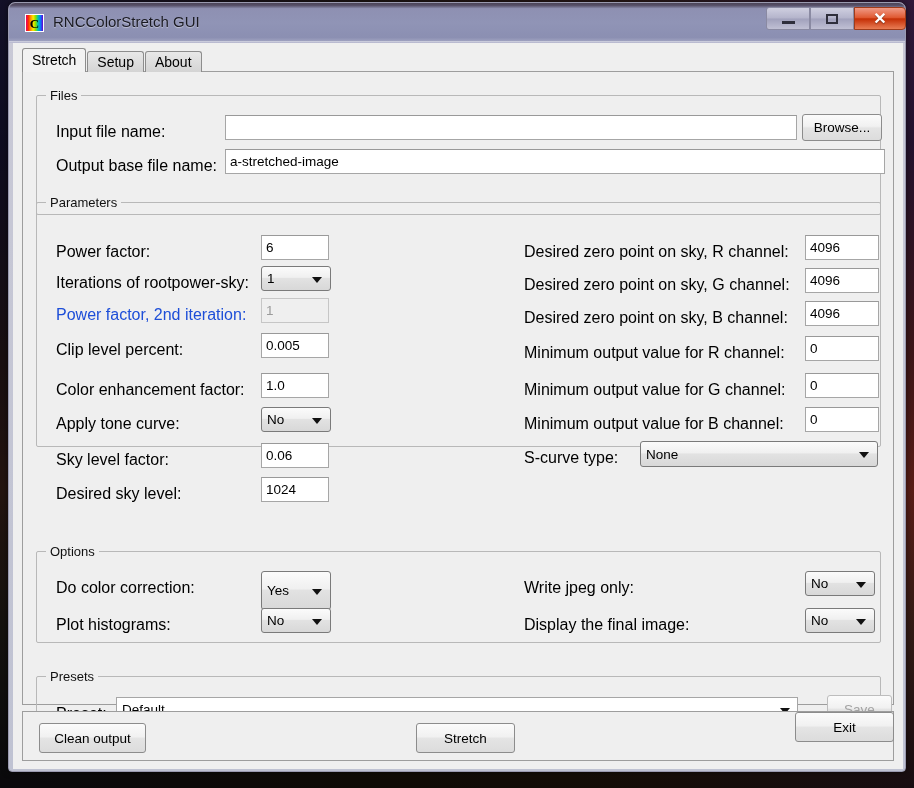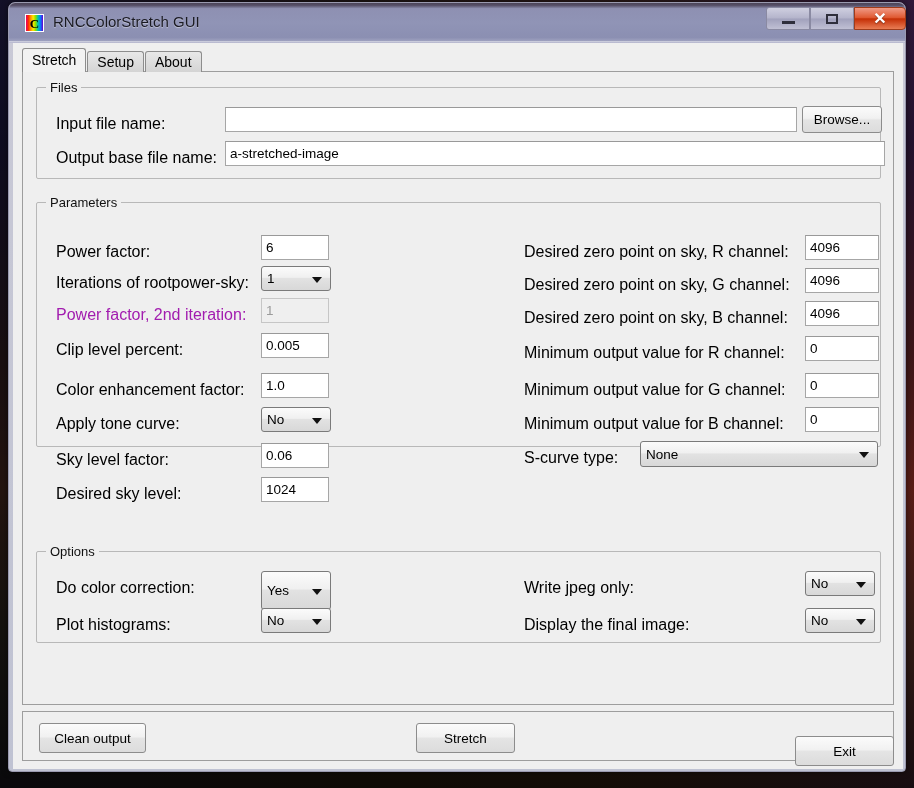--- a/index.html
+++ b/index.html
@@ -200,21 +200,21 @@
     color: #111;
     white-space: nowrap;
   }
 
   .lbl {
     position: absolute;
     font-size: 16px;
     color: #000;
     white-space: nowrap;
   }
-  .lbl.dim { color: #a21caf; }
+  .lbl.dim { color: #1d4ed8; }
 
   .txtbox {
     position: absolute;
     background: #ffffff;
     border: 1px solid #a6a6a6;
     border-top-color: #999;
     box-sizing: border-box;
     font-size: 13.5px;
     color: #000;
     padding: 0 4px;
@@ -329,21 +329,21 @@
   <div id="client">
 
     <div id="tabstrip">
       <div class="tab active">Stretch</div>
       <div class="tab">Setup</div>
       <div class="tab">About</div>
     </div>
 
     <div id="tabpanel">
 
-      <div class="group" style="left:13px; top:15px; width:845px; height:92px;">
+      <div class="group" style="left:13px; top:23px; width:845px; height:120px;">
         <div class="legend">Files</div>
 
         <div class="lbl" style="left:19px; top:27px;">Input file name:</div>
         <div class="txtbox" style="left:188px; top:19px; width:572px; height:25px;"></div>
         <div class="btn" style="left:765px; top:18px; width:80px; height:27px;">Browse...</div>
 
         <div class="lbl" style="left:19px; top:61px;">Output base file name:</div>
         <div class="txtbox" style="left:188px; top:53px; width:660px; height:25px;">a-stretched-image</div>
       </div>
 
@@ -423,23 +423,33 @@
           <span class="arrow"></span>
         </div>
 
         <div class="lbl" style="left:487px; top:64px;">Display the final image:</div>
         <div class="combo" style="left:768px; top:56px; width:70px; height:25px;">
           <span>No</span>
           <span class="arrow"></span>
         </div>
       </div>
 
+      <div class="group" style="left:13px; top:604px; width:845px; height:62px;">
+        <div class="legend">Presets</div>
+
+        <div class="lbl" style="left:19px; top:28px;">Preset:</div>
+        <div class="combo-flat" style="left:79px; top:20px; width:682px; height:25px;">
+          <span>Default</span>
+          <span class="arrow"></span>
+        </div>
+        <div class="btn disabled" style="left:790px; top:18px; width:65px; height:28px;">Save</div>
+      </div>
 
     </div>
 
     <div id="actionbar">
       <div class="btn" style="left:16px; top:11px; width:107px; height:30px;">Clean output</div>
       <div class="btn" style="left:393px; top:11px; width:99px; height:30px;">Stretch</div>
-      <div class="btn" style="left:772px; top:24px; width:99px; height:30px;">Exit</div>
+      <div class="btn" style="left:772px; top:0; width:99px; height:30px;">Exit</div>
     </div>
 
   </div>
 </div>
 
 </body></html>

